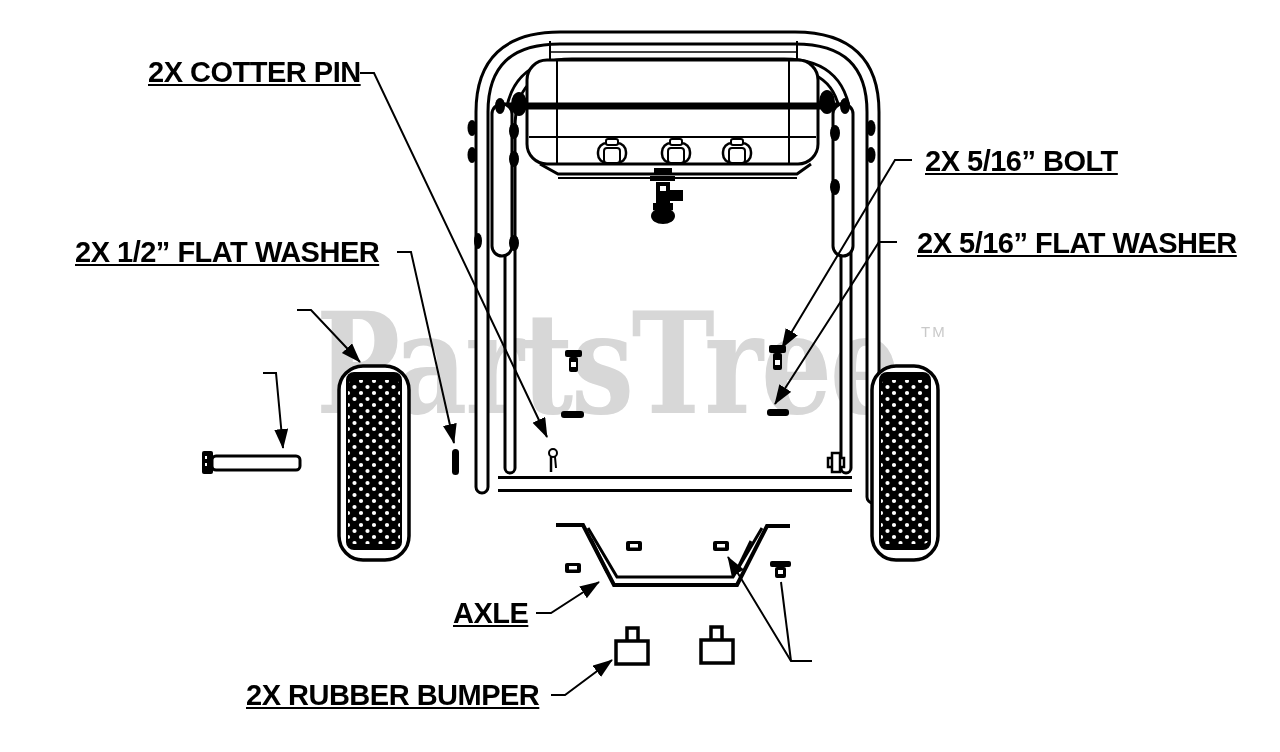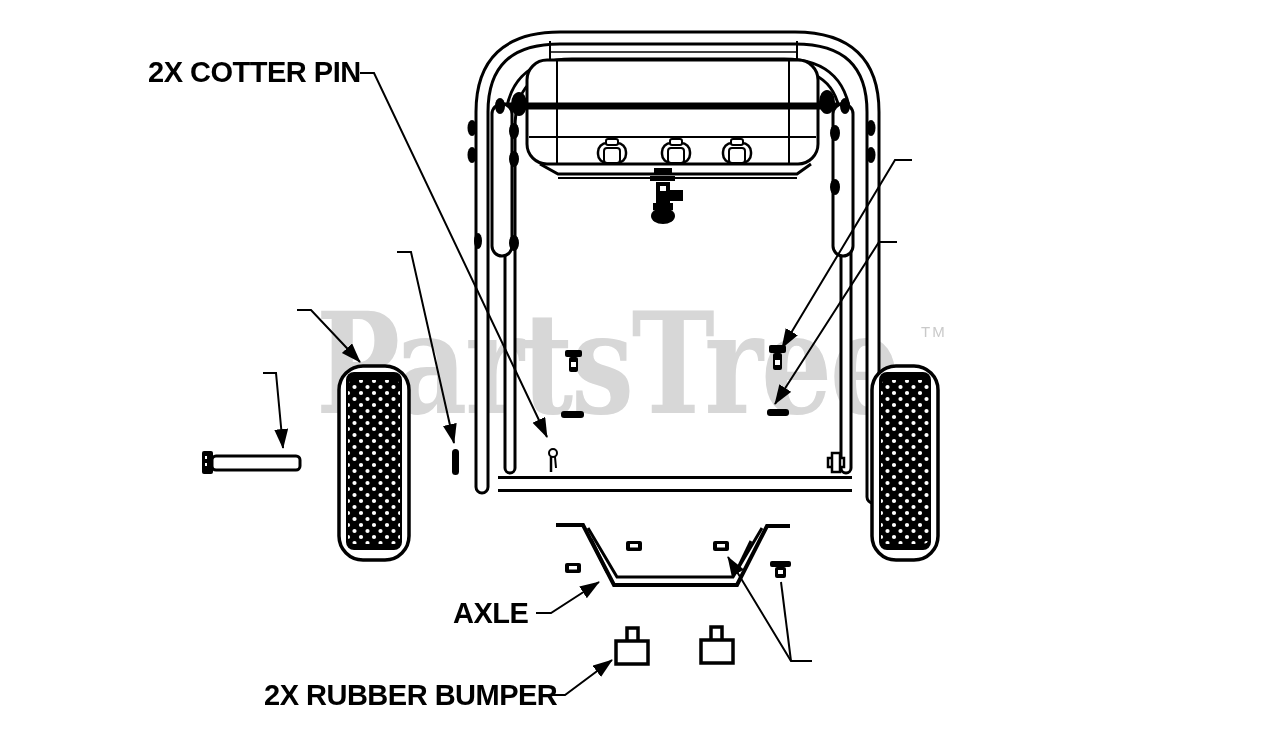--- a/index.html
+++ b/index.html
@@ -5,21 +5,21 @@
   html,body{margin:0;padding:0;background:#ffffff;}
   #canvas{position:relative;width:1280px;height:752px;background:#ffffff;overflow:hidden;
           font-family:"Liberation Sans",sans-serif;}
   #watermark{position:absolute;left:316px;top:294px;font:bold 140px/1 "DejaVu Serif",serif;
              color:#d7d7d7;letter-spacing:-3px;transform:scaleX(0.80);transform-origin:left top;
              white-space:nowrap;user-select:none;}
   #watermark-tm{position:absolute;left:921px;top:324px;font:400 15px/1 "Liberation Sans",sans-serif;
                 color:#c9c9c9;letter-spacing:2px;text-align:right;}
   svg#drawing{position:absolute;left:0;top:0;}
   .callout{position:absolute;font:bold 29px/1 "Liberation Sans",sans-serif;color:#000;
-           white-space:nowrap;letter-spacing:-0.5px;}
+           white-space:nowrap;letter-spacing:-0.5px;text-decoration:underline;}
 </style>
 </head>
 <body>
 
 <div id="canvas">
 
   <div id="watermark">PartsTree</div>
   <div id="watermark-tm">TM</div>
 
   <svg id="drawing" width="1280" height="752" viewBox="0 0 1280 752">
@@ -203,16 +203,19 @@
       <polyline points="912,160 895,160 782,348" marker-end="url(#arrow)"></polyline>
       <polyline points="897,242 879,242 775,404" marker-end="url(#arrow)"></polyline>
       <polyline points="536,613 551,613 599,582" marker-end="url(#arrow)"></polyline>
       <polyline points="551,695 565,695 612,660" marker-end="url(#arrow)"></polyline>
       <polyline points="812,661 791,661 728,557" marker-end="url(#arrow)"></polyline>
       <polyline points="791,661 781,582"></polyline>
     </g>
   </svg>
 
   <div class="callout" style="left:148px;top:58px">2X COTTER PIN</div>
+  <div class="callout" style="left:75px;top:238px">2X 1/2” FLAT WASHER</div>
+  <div class="callout" style="left:925px;top:147px">2X 5/16” BOLT</div>
+  <div class="callout" style="left:917px;top:229px">2X 5/16” FLAT WASHER</div>
   <div class="callout" style="left:453px;top:599px">AXLE</div>
-  <div class="callout" style="left:264px;top:681px">2X RUBBER BUMPER</div>
+  <div class="callout" style="left:246px;top:681px">2X RUBBER BUMPER</div>
 
 </div>
 
 </body></html>

